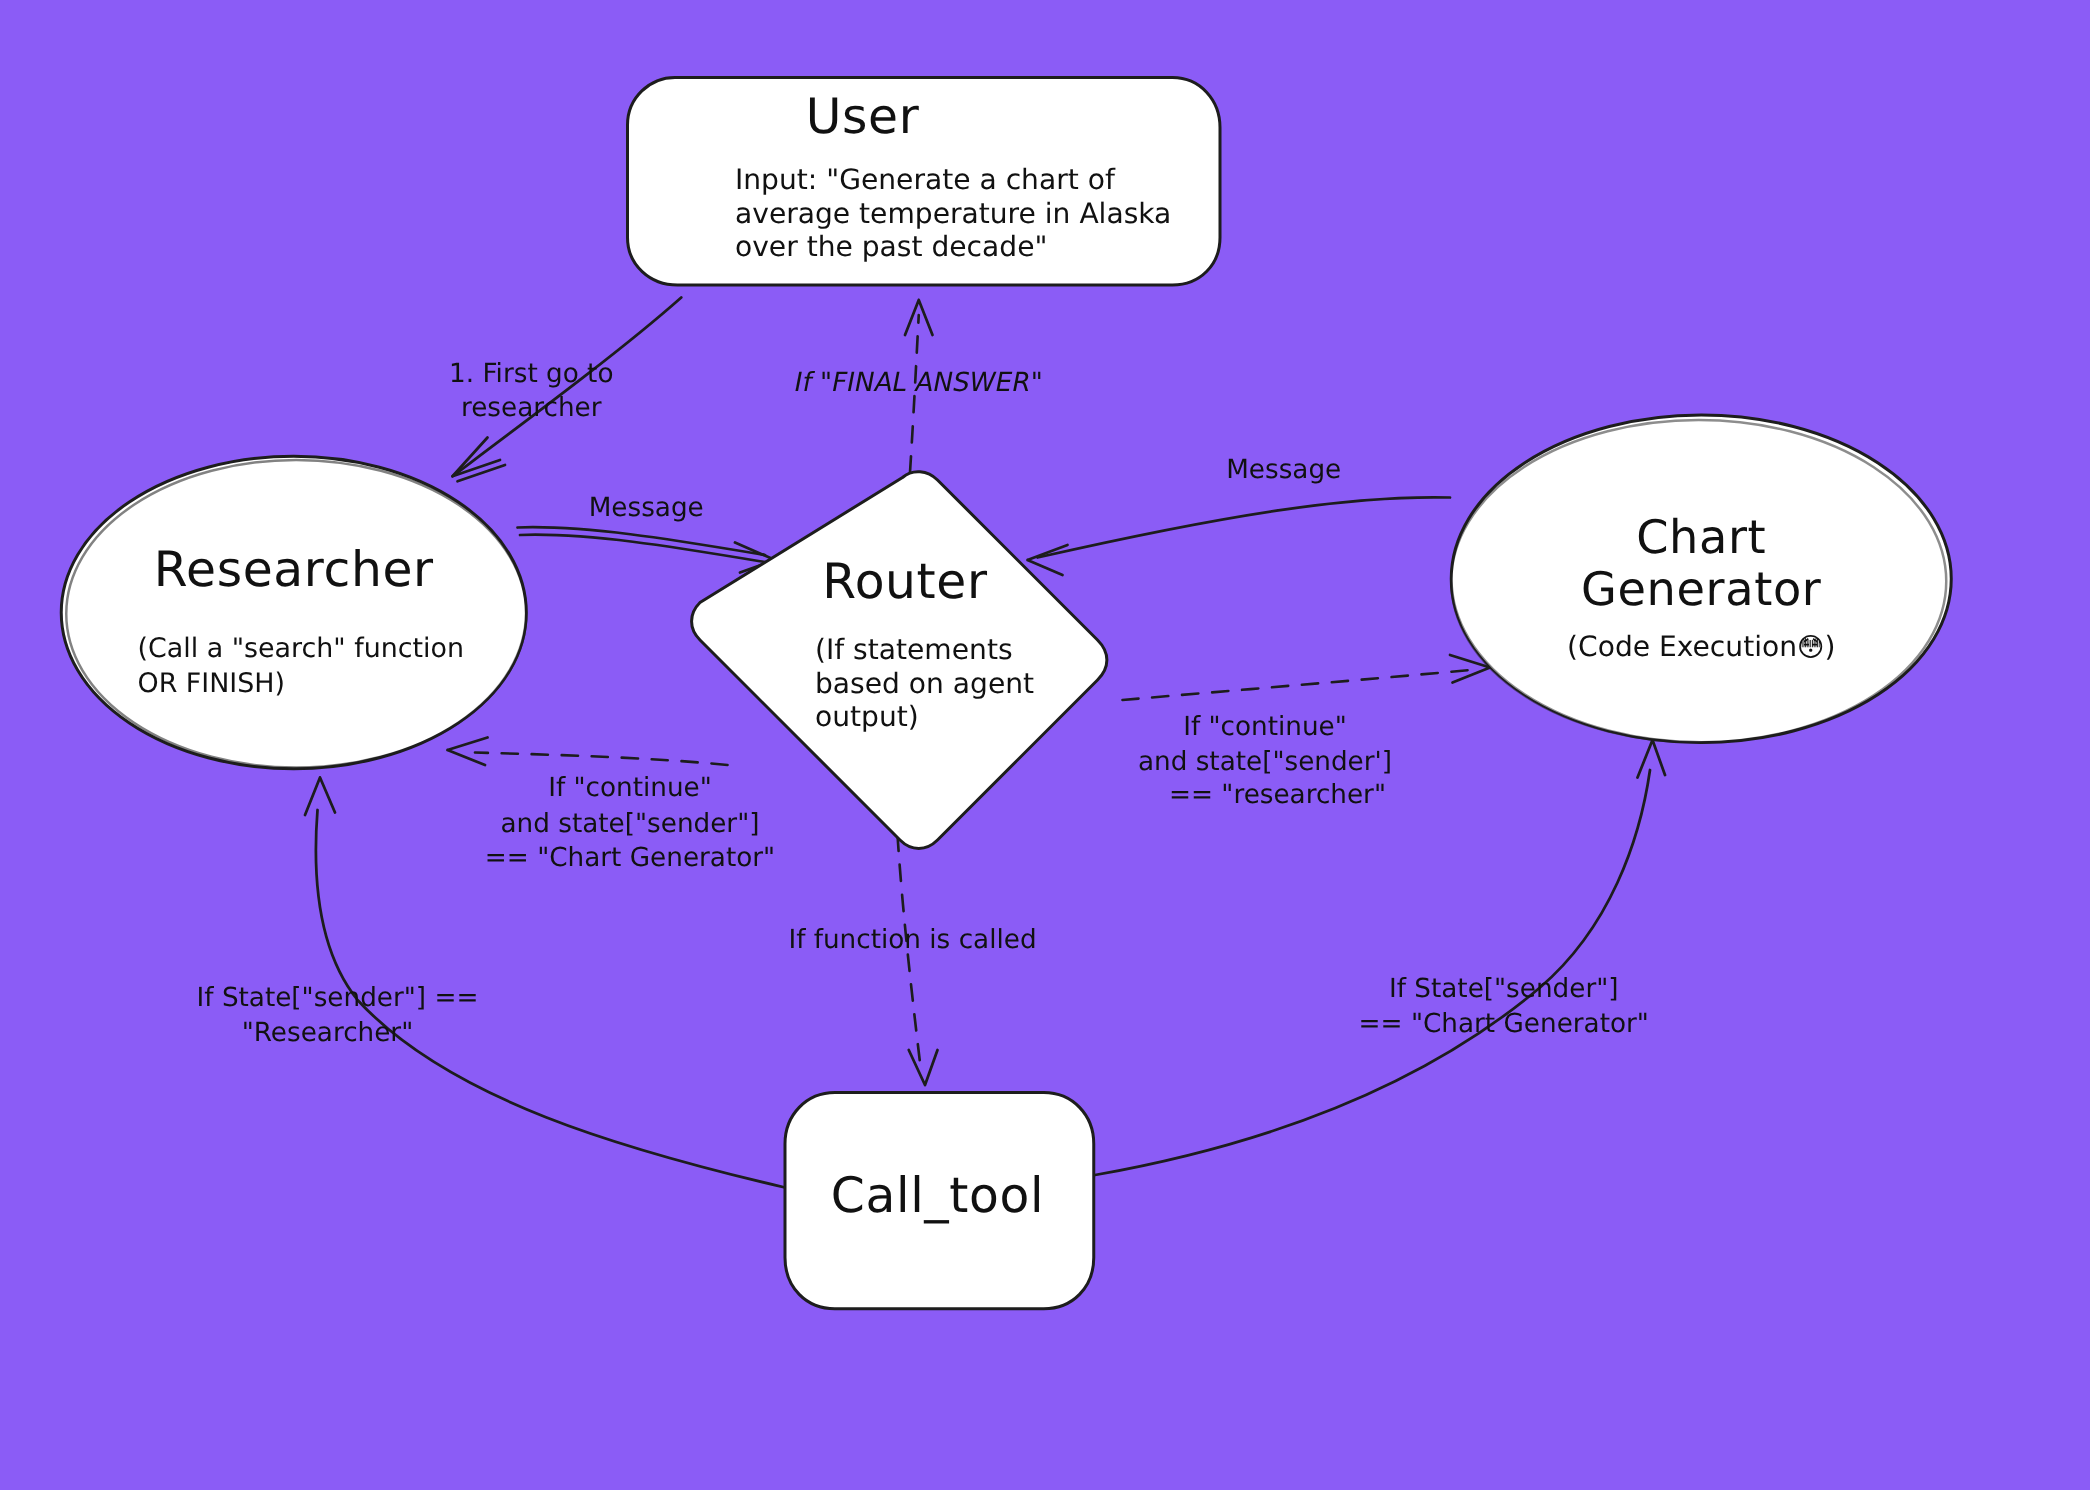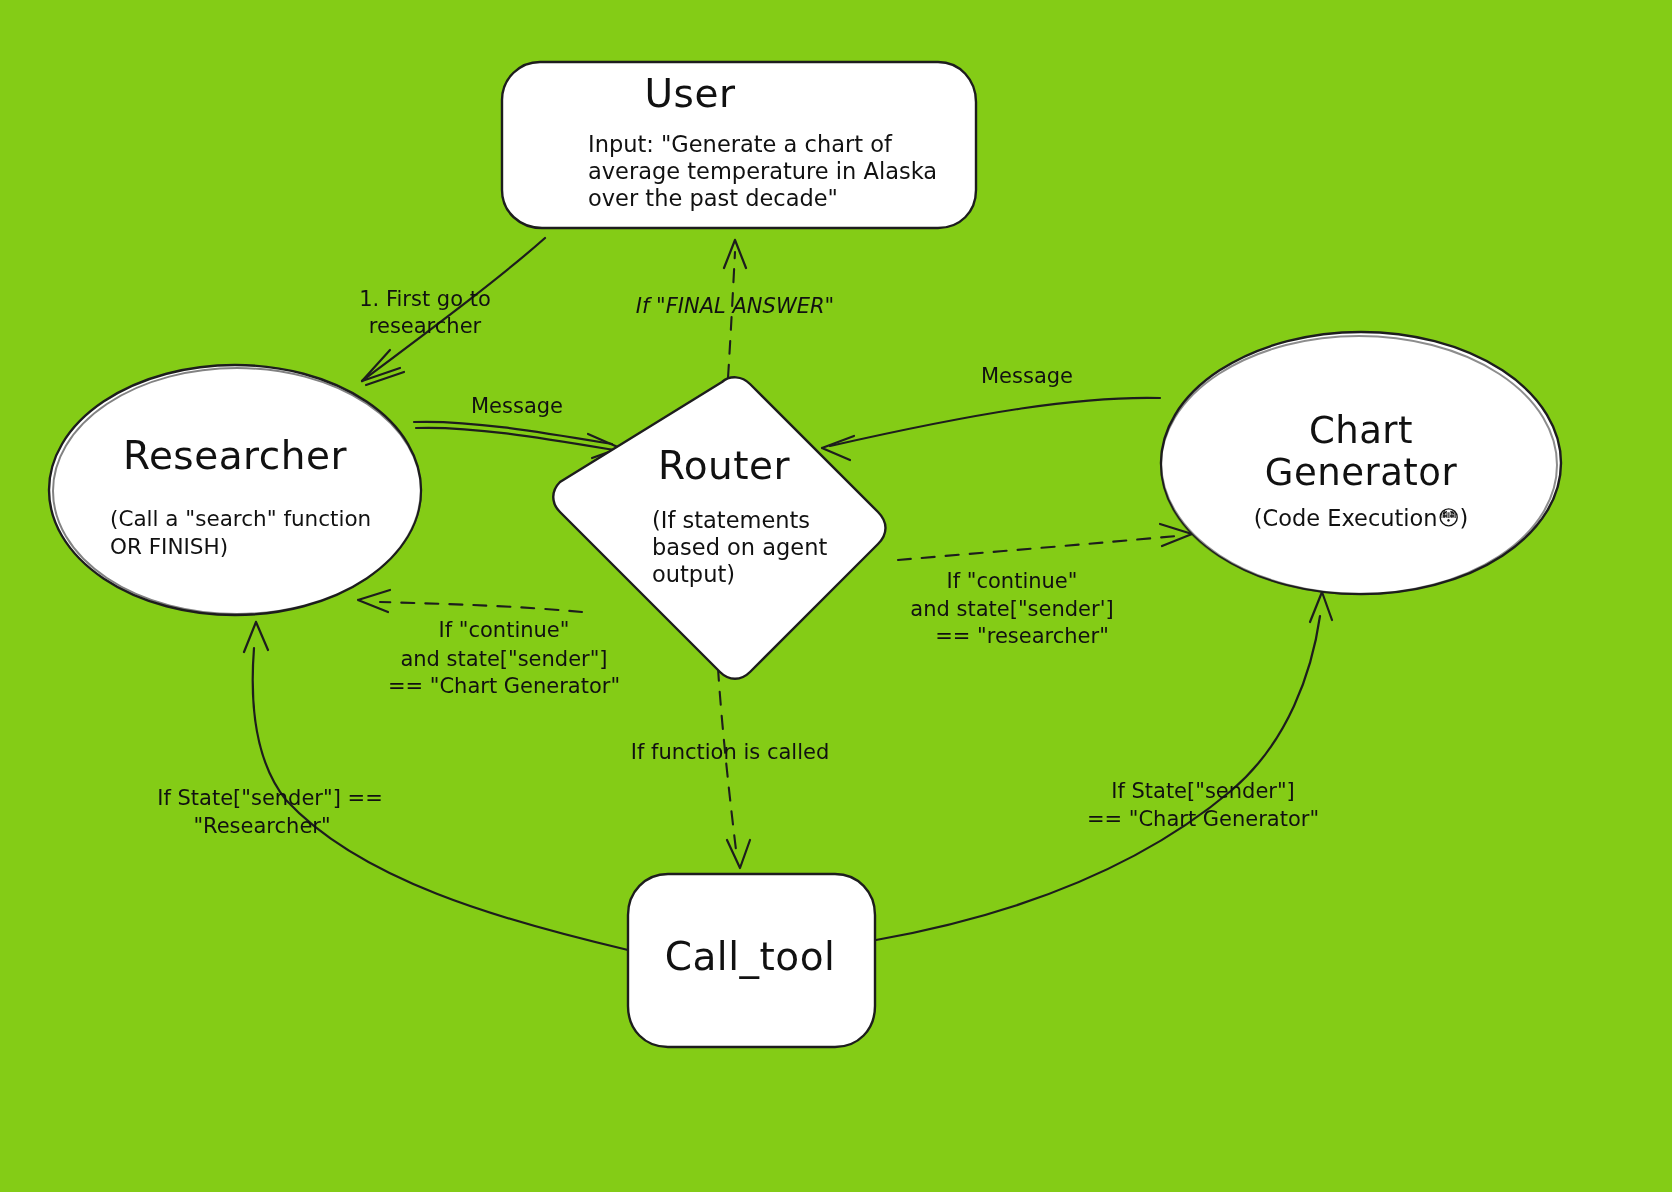--- a/index.html
+++ b/index.html
@@ -7,21 +7,21 @@
     padding: 0;
     background: #ffffff;
   }
   body {
     font-family: "DejaVu Sans", sans-serif;
   }
   #canvas {
     position: relative;
     width: 1672px;
     height: 1192px;
-    background: #84cc16;
+    background: #8b5cf6;
     overflow: hidden;
   }
   svg#diagram {
     position: absolute;
     left: 0;
     top: 0;
     width: 1672px;
     height: 1192px;
   }
   .node-shape {

